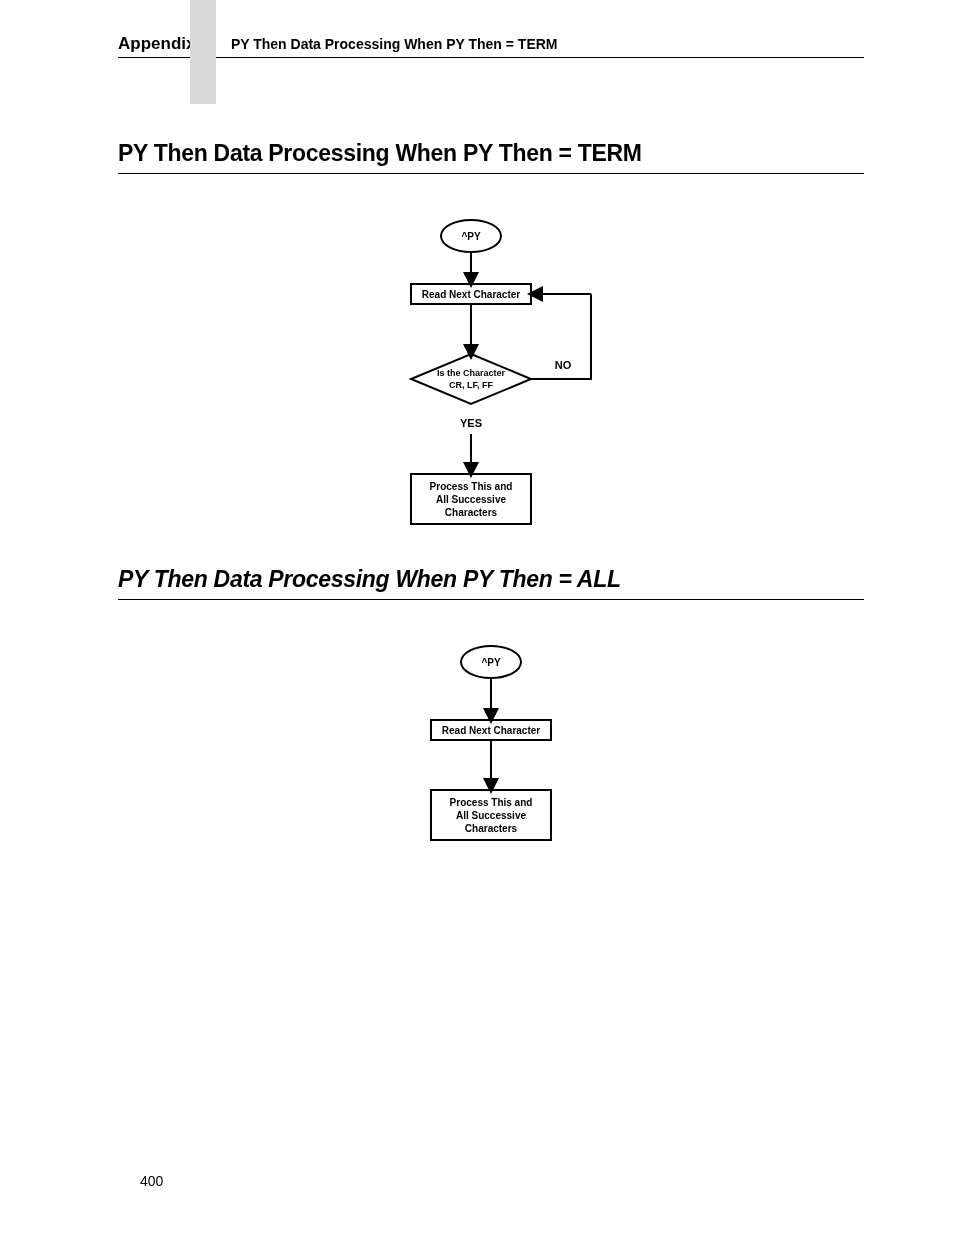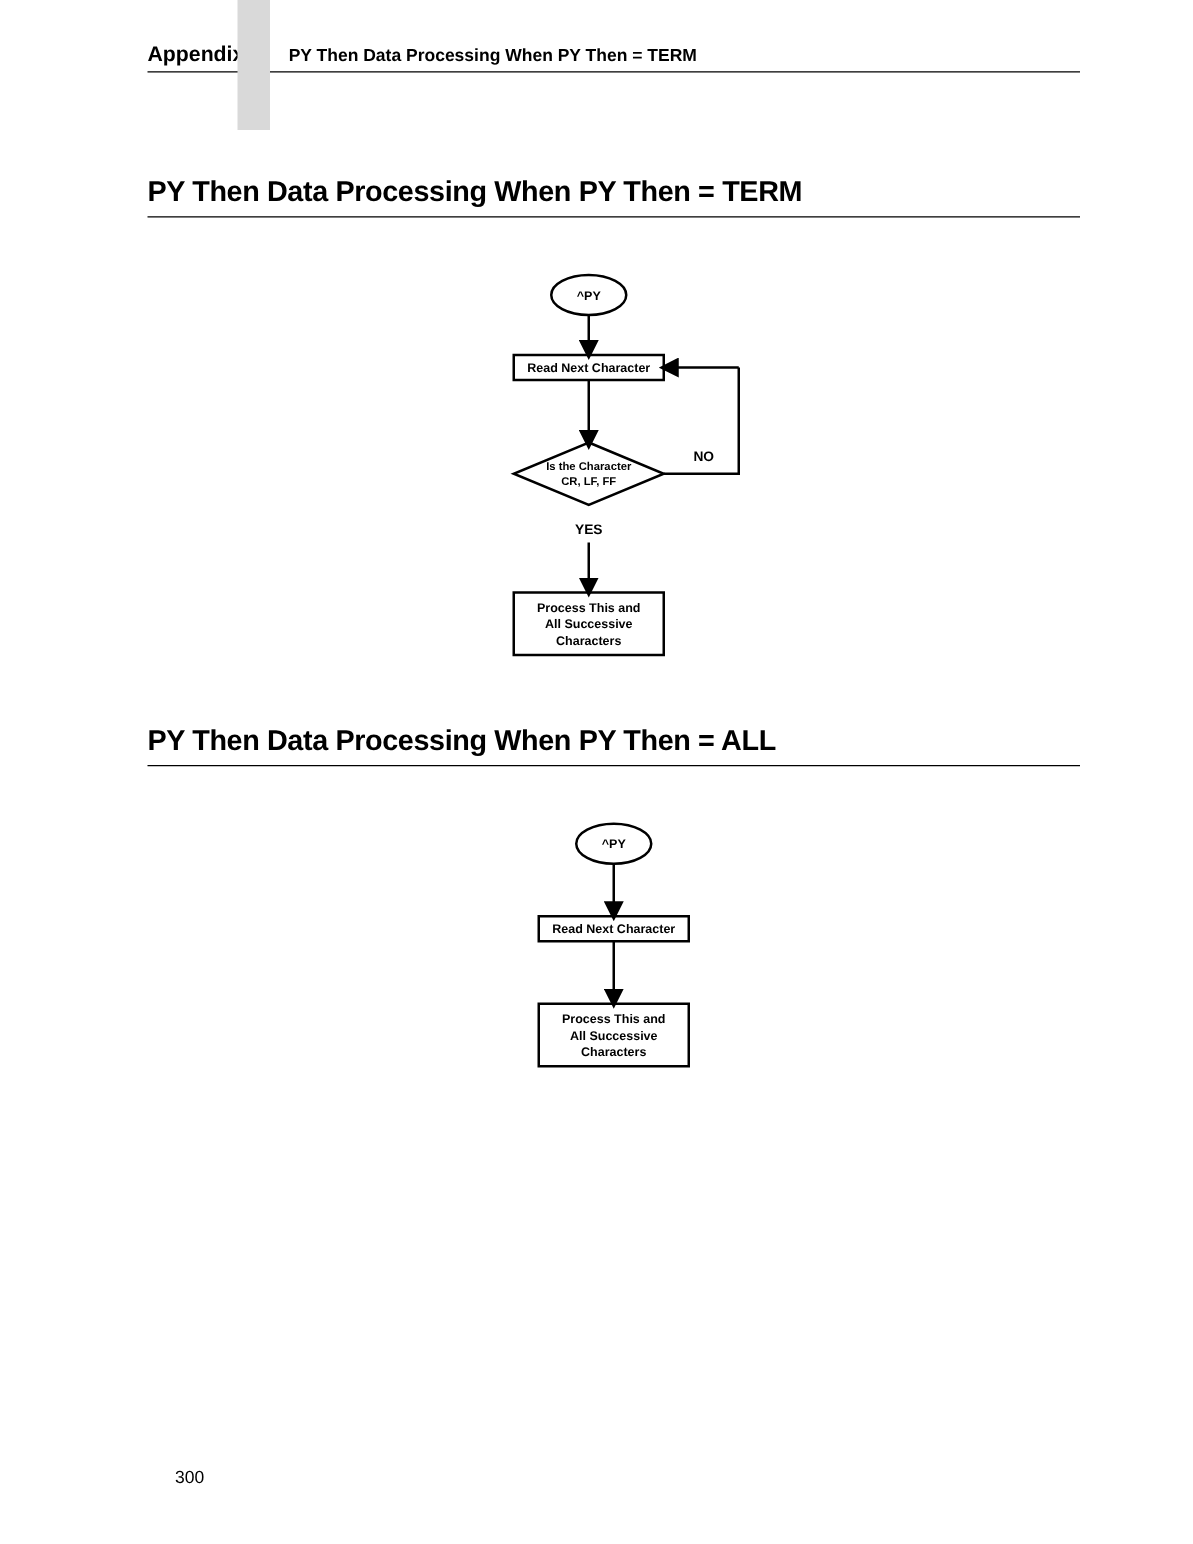--- a/index.html
+++ b/index.html
@@ -106,21 +106,21 @@
 
     <text class="flow-text" x="130" y="210" font-size="11">YES</text>
     <line x1="130" y1="220" x2="130" y2="256" stroke="#000" stroke-width="2" marker-end="url(#a1)"></line>
 
     <rect x="70" y="260" width="120" height="50" fill="none" stroke="#000" stroke-width="2"></rect>
     <text class="flow-text" x="130" y="273" font-size="10">Process This and</text>
     <text class="flow-text" x="130" y="286" font-size="10">All Successive</text>
     <text class="flow-text" x="130" y="299" font-size="10">Characters</text>
   </svg>
 
-  <div class="section-title" style="margin-top:25px;">PY Then Data Processing When PY Then = ALL</div>
+  <div class="section-title" style="margin-top:12px;font-style:italic;">PY Then Data Processing When PY Then = ALL</div>
 
   <svg class="diagram" width="220" height="240" viewBox="0 0 220 240">
     <defs>
       <marker id="a2" markerWidth="8" markerHeight="8" refX="4" refY="4" orient="auto">
         <polygon points="0,0 8,4 0,8" fill="#000"></polygon>
       </marker>
     </defs>
 
     <ellipse cx="110" cy="22" rx="30" ry="16" fill="none" stroke="#000" stroke-width="2"></ellipse>
     <text class="flow-text" x="110" y="23" font-size="10">^PY</text>
@@ -131,14 +131,14 @@
     <text class="flow-text" x="110" y="91" font-size="10">Read Next Character</text>
 
     <line x1="110" y1="100" x2="110" y2="146" stroke="#000" stroke-width="2" marker-end="url(#a2)"></line>
 
     <rect x="50" y="150" width="120" height="50" fill="none" stroke="#000" stroke-width="2"></rect>
     <text class="flow-text" x="110" y="163" font-size="10">Process This and</text>
     <text class="flow-text" x="110" y="176" font-size="10">All Successive</text>
     <text class="flow-text" x="110" y="189" font-size="10">Characters</text>
   </svg>
 
-  <div class="page-number">300</div>
+  <div class="page-number">400</div>
 </div>
 
 </body></html>

